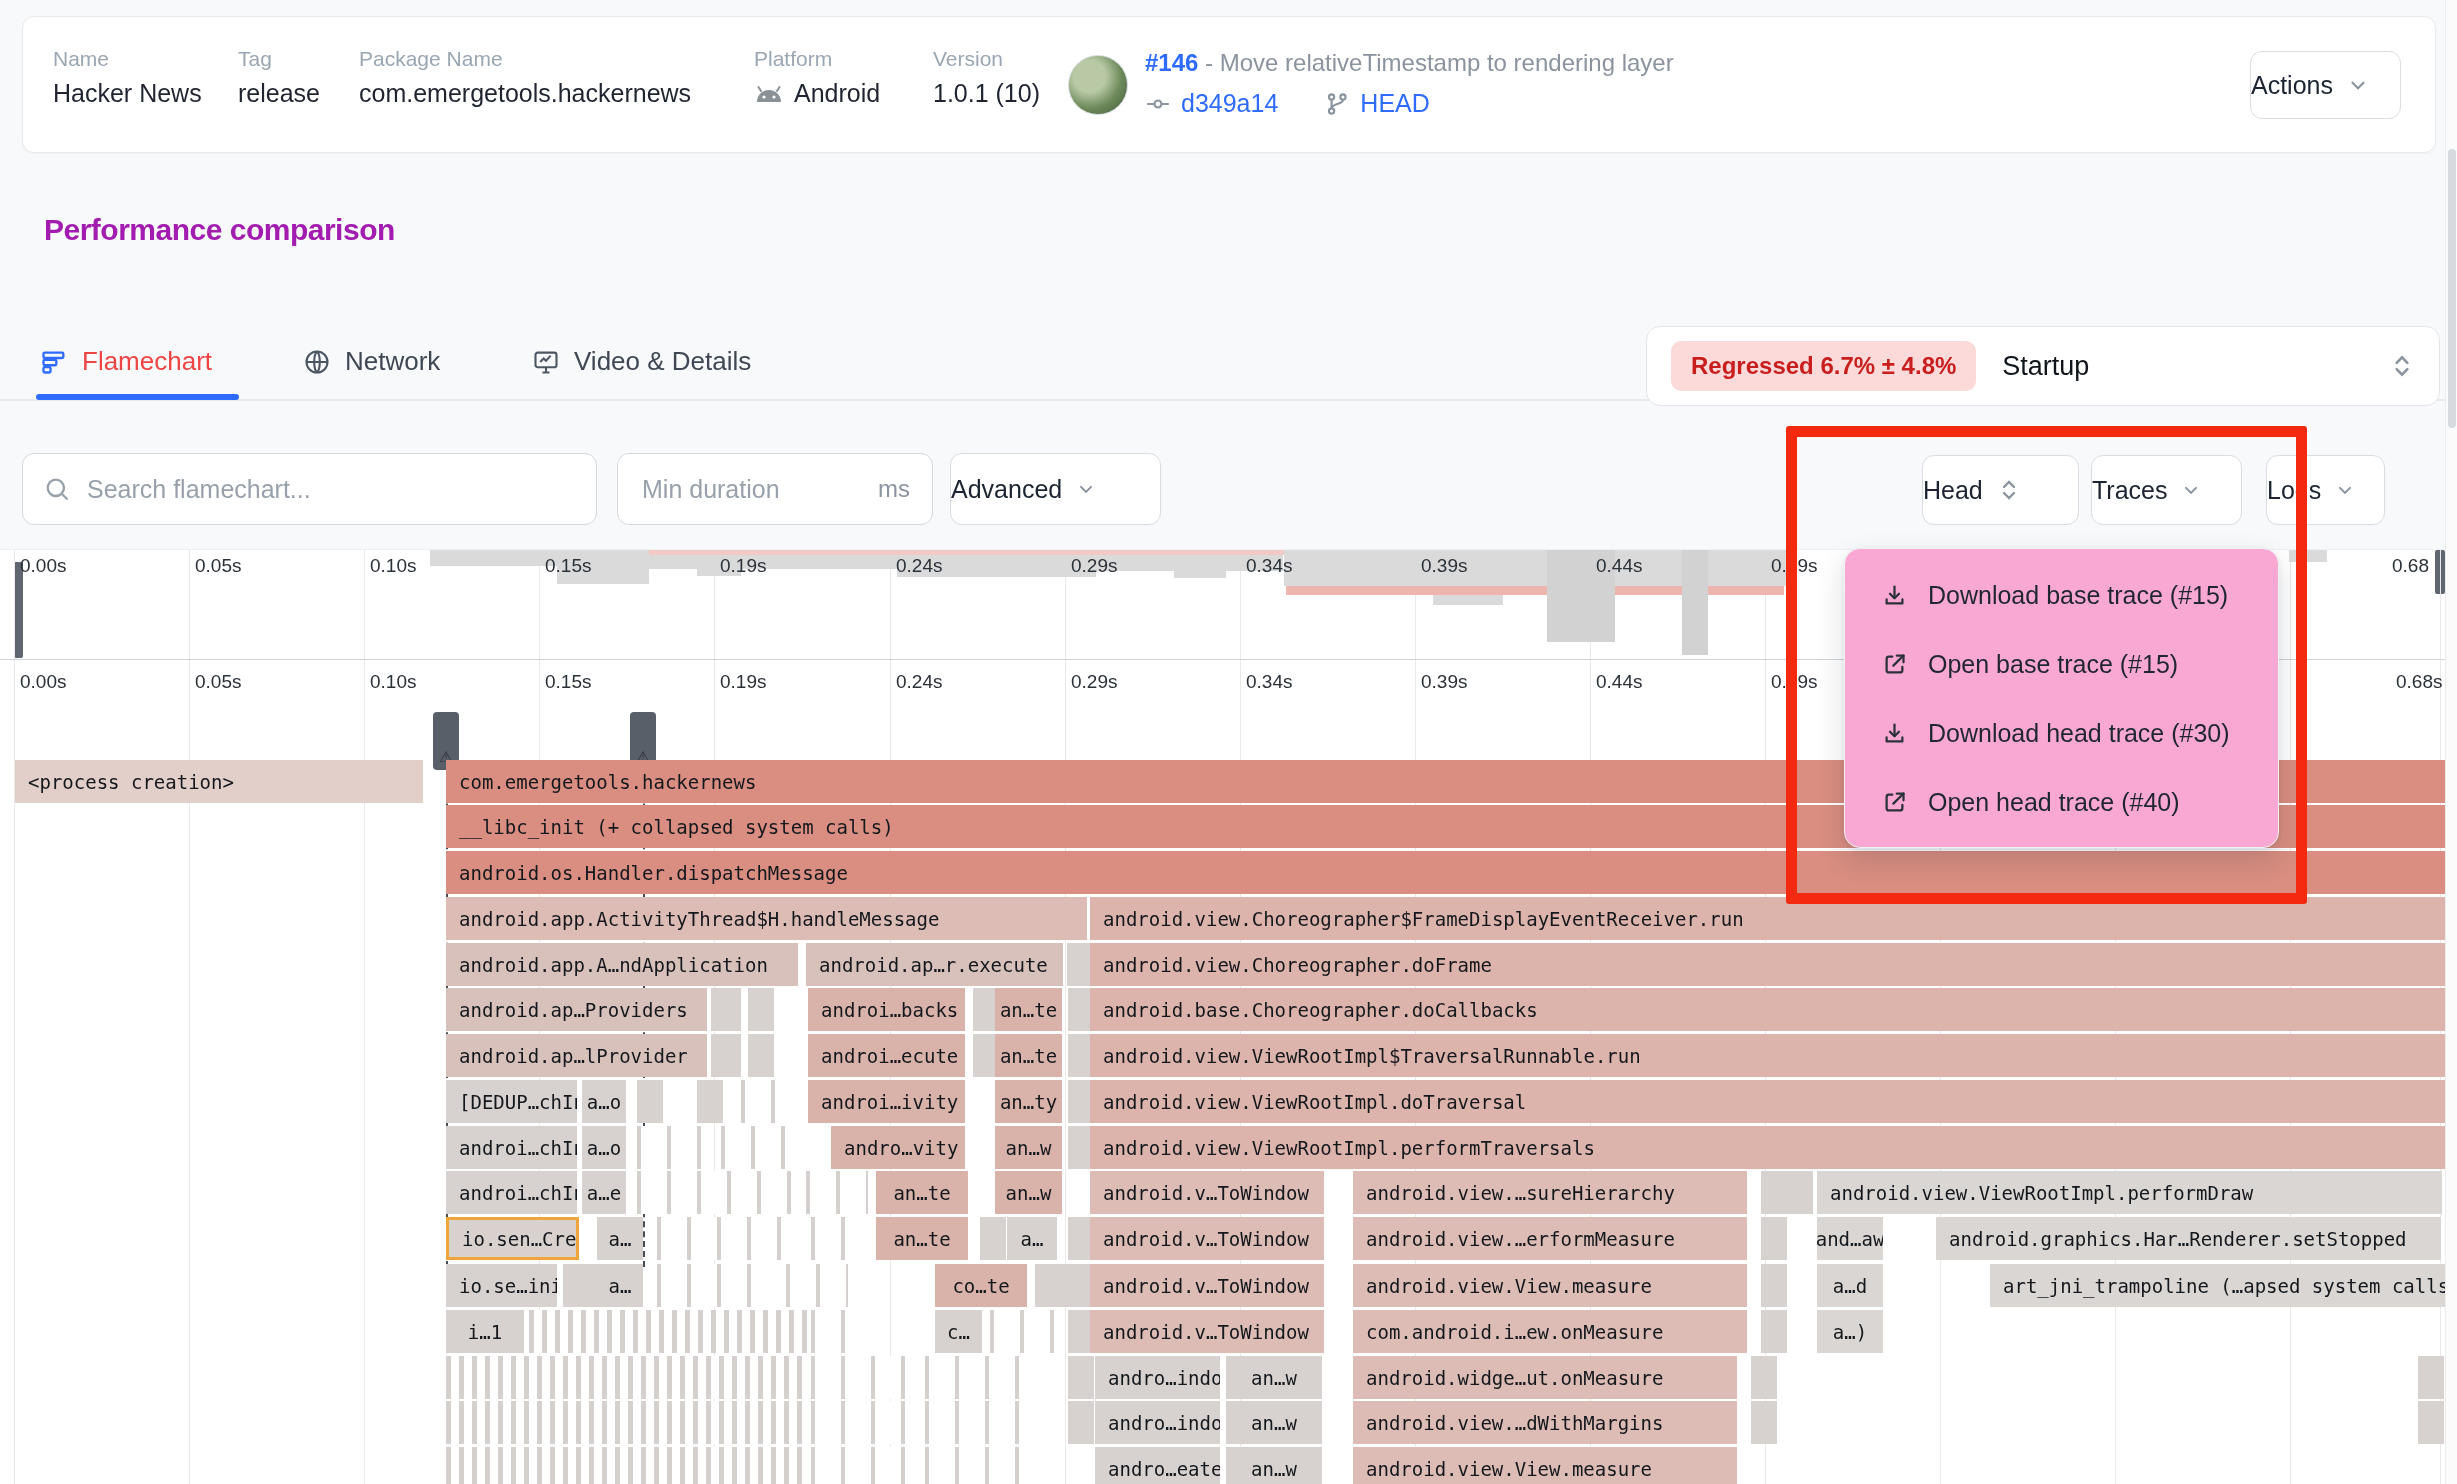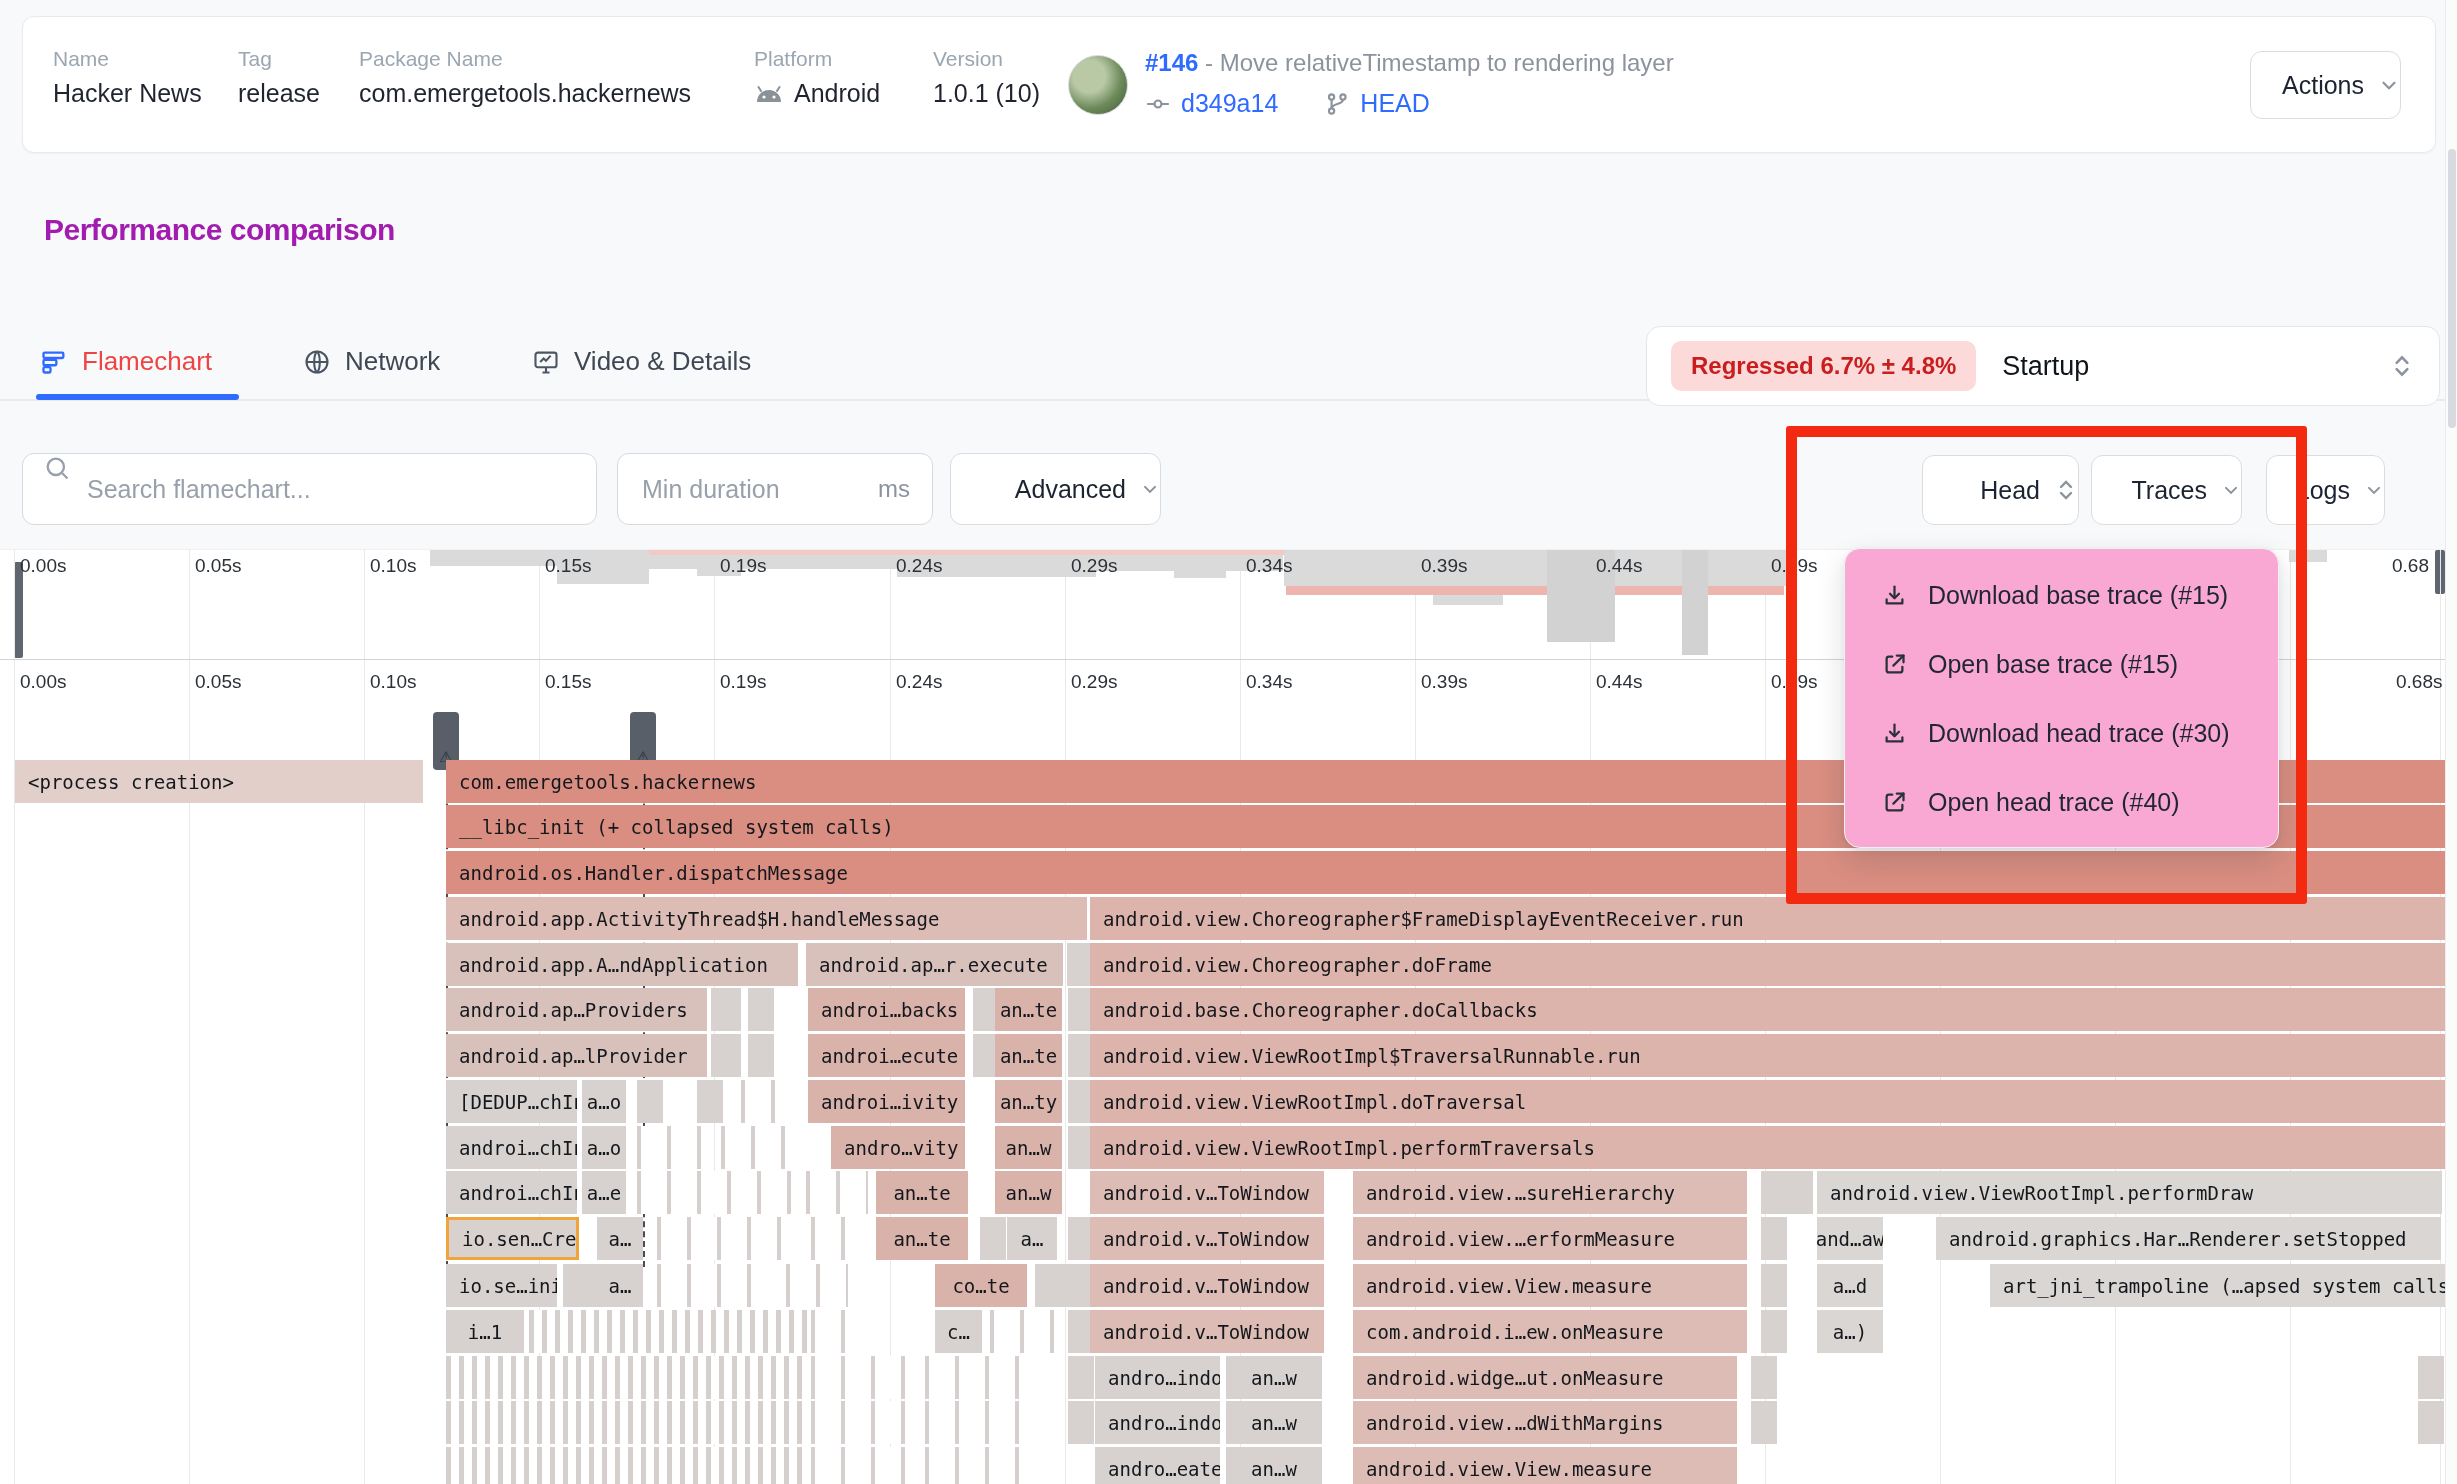--- a/index.html
+++ b/index.html
@@ -15,40 +15,40 @@
   .fvalue{font-size:25px;color:#1f2430;display:flex;align-items:center;gap:10px}
   .avatar{position:absolute;left:1045px;top:38px;width:58px;height:58px;border-radius:50%;
           background:radial-gradient(circle at 35% 35%,#b9c9a6 0 30%,#6d8a5a 60%,#3f5a3a 100%);
           border:1px solid #d6dade}
   .prline1{position:absolute;left:1122px;top:32px;font-size:24px;color:#8b939e;white-space:nowrap}
   .prline1 a{color:#2f6bff;text-decoration:none;font-weight:bold}
   .prline2{position:absolute;left:1122px;top:72px;font-size:25px;display:flex;align-items:center;gap:10px}
   .prline2 a{color:#2f6bff;text-decoration:none}
   .prline2 .gap{width:26px}
   .btn{background:#fff;border:1px solid #d9dde2;border-radius:12px;display:flex;align-items:center;
-       justify-content:flex-end;gap:14px;font-size:25px;color:#1b2430;box-sizing:border-box;cursor:pointer}
+       justify-content:flex-start;gap:14px;font-size:25px;color:#1b2430;box-sizing:border-box;cursor:pointer}
   .actions{position:absolute;right:34px;top:34px;width:151px;height:68px}
 
   
   .ptitle{position:absolute;left:44px;top:213px;font-size:30px;font-weight:bold;color:#a21caf;letter-spacing:-0.5px}
   .tabsline{position:absolute;left:0;top:399px;width:2458px;height:2px;background:#e8eaed}
   .tab{position:absolute;top:346px;display:flex;align-items:center;gap:14px;font-size:26px;color:#3f4754;cursor:pointer}
   .tab.active{color:#ef4444}
   .tabu{position:absolute;left:36px;top:394px;width:203px;height:6px;background:#2f6bff;border-radius:3px}
 
   
   .cmpsel{position:absolute;left:1646px;top:326px;width:794px;height:80px;background:#fff;border:1px solid #e3e6ea;
           border-radius:14px;display:flex;align-items:center;box-sizing:border-box;padding:0 24px;cursor:pointer}
   .badge{background:#fcdada;color:#c81e1e;font-weight:bold;font-size:24px;border-radius:10px;
          padding:11px 20px;white-space:nowrap}
   .cmpmetric{font-size:27px;color:#10151c;margin-left:26px;flex:1}
 
   
   .search{position:absolute;left:22px;top:453px;width:575px;height:72px;background:#fff;border:1px solid #d6dade;
-          border-radius:12px;display:flex;box-sizing:border-box;padding:0 20px;gap:14px}
+          border-radius:12px;display:flex;align-items:center;box-sizing:border-box;padding:0 20px;gap:14px}
   .search input,.mindur input{border:none;outline:none;font-size:25px;color:#1b2430;flex:1;min-width:0;
           font-family:"Liberation Sans",sans-serif;background:transparent}
   .search input::placeholder,.mindur input::placeholder{color:#98a1ab}
   .mindur{position:absolute;left:617px;top:453px;width:316px;height:72px;background:#fff;border:1px solid #d6dade;
           border-radius:12px;display:flex;align-items:center;box-sizing:border-box;padding:0 22px;gap:10px}
   .msunit{font-size:24px;color:#8a939e}
   .advanced{position:absolute;left:950px;top:453px;width:211px;height:72px}
   .headbtn{position:absolute;left:1922px;top:455px;width:157px;height:70px}
   .tracesbtn{position:absolute;left:2091px;top:455px;width:151px;height:70px}
   .logsbtn{position:absolute;left:2266px;top:455px;width:119px;height:70px}

